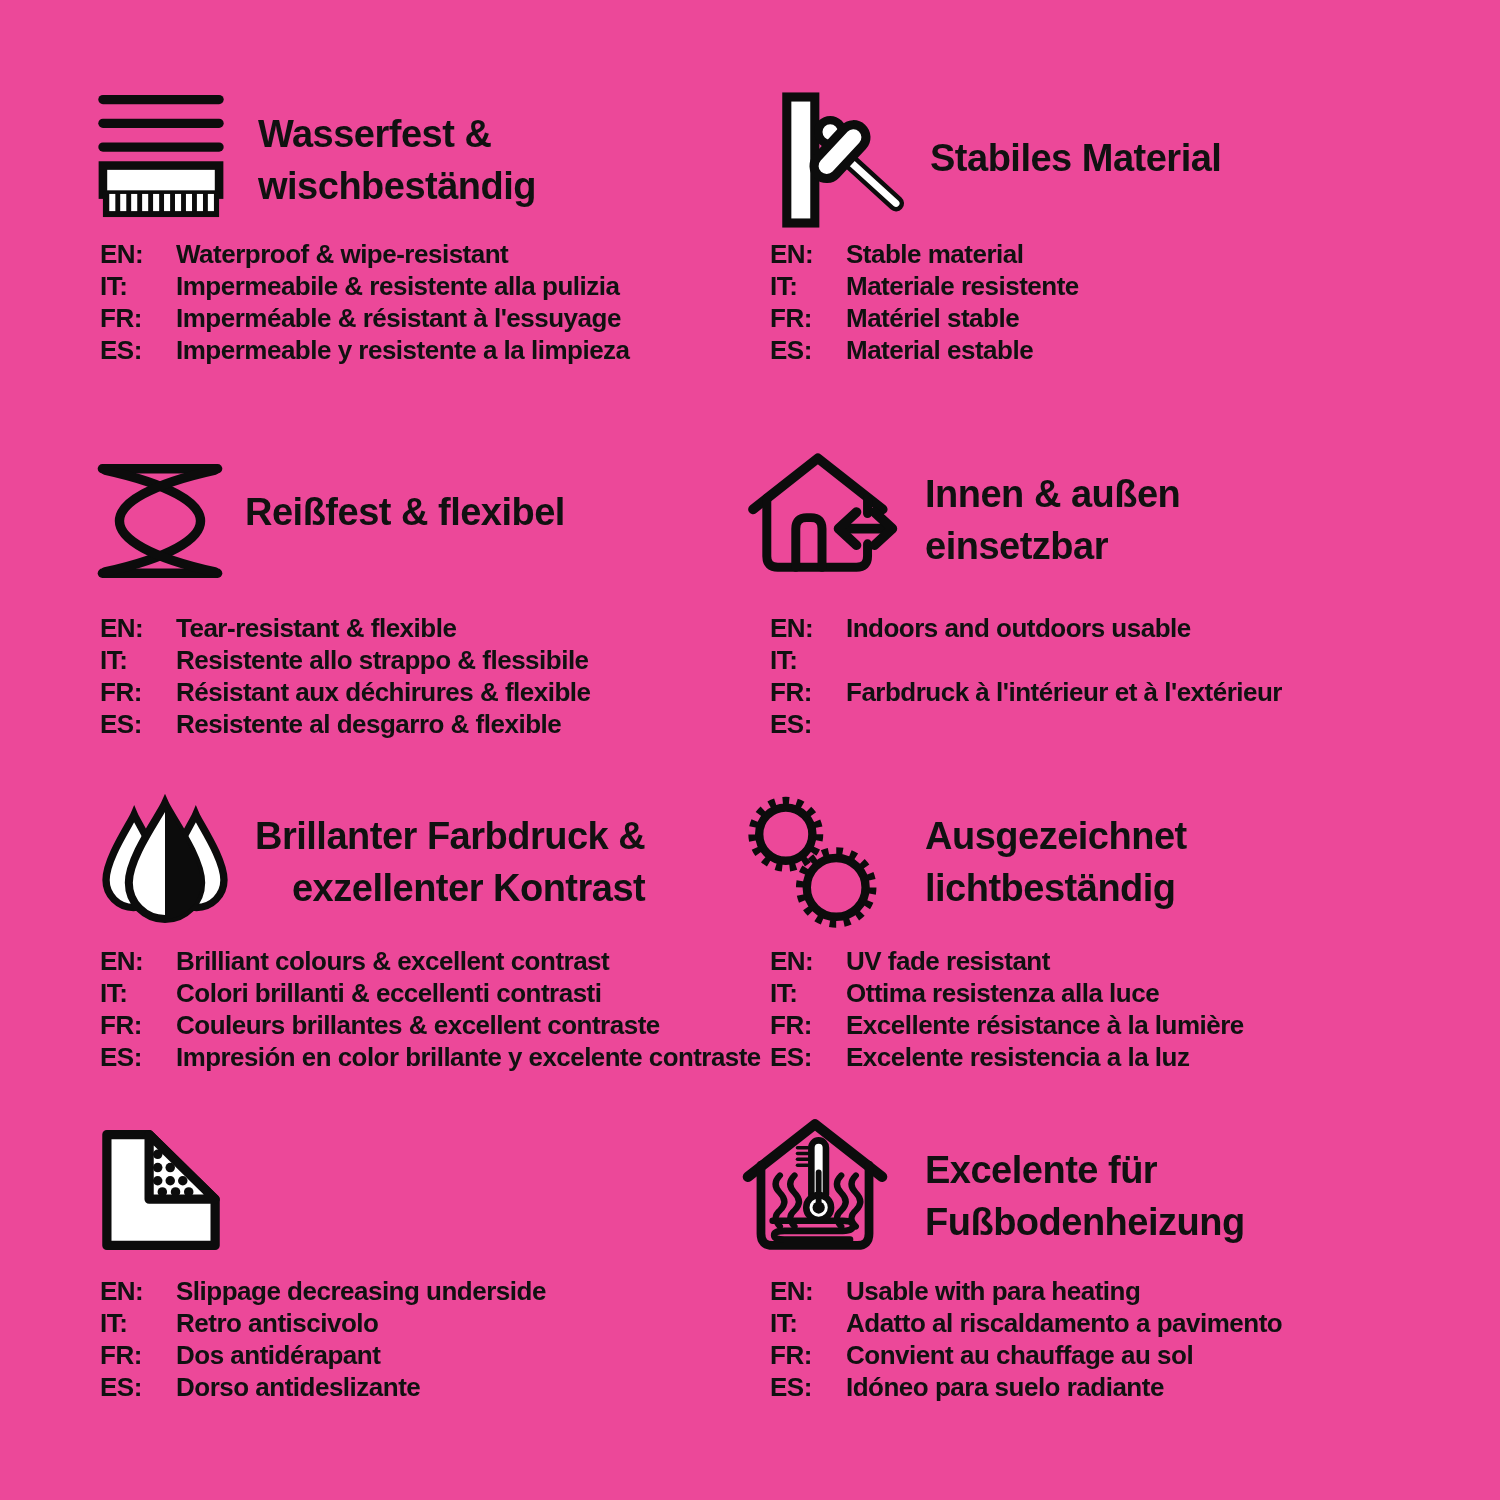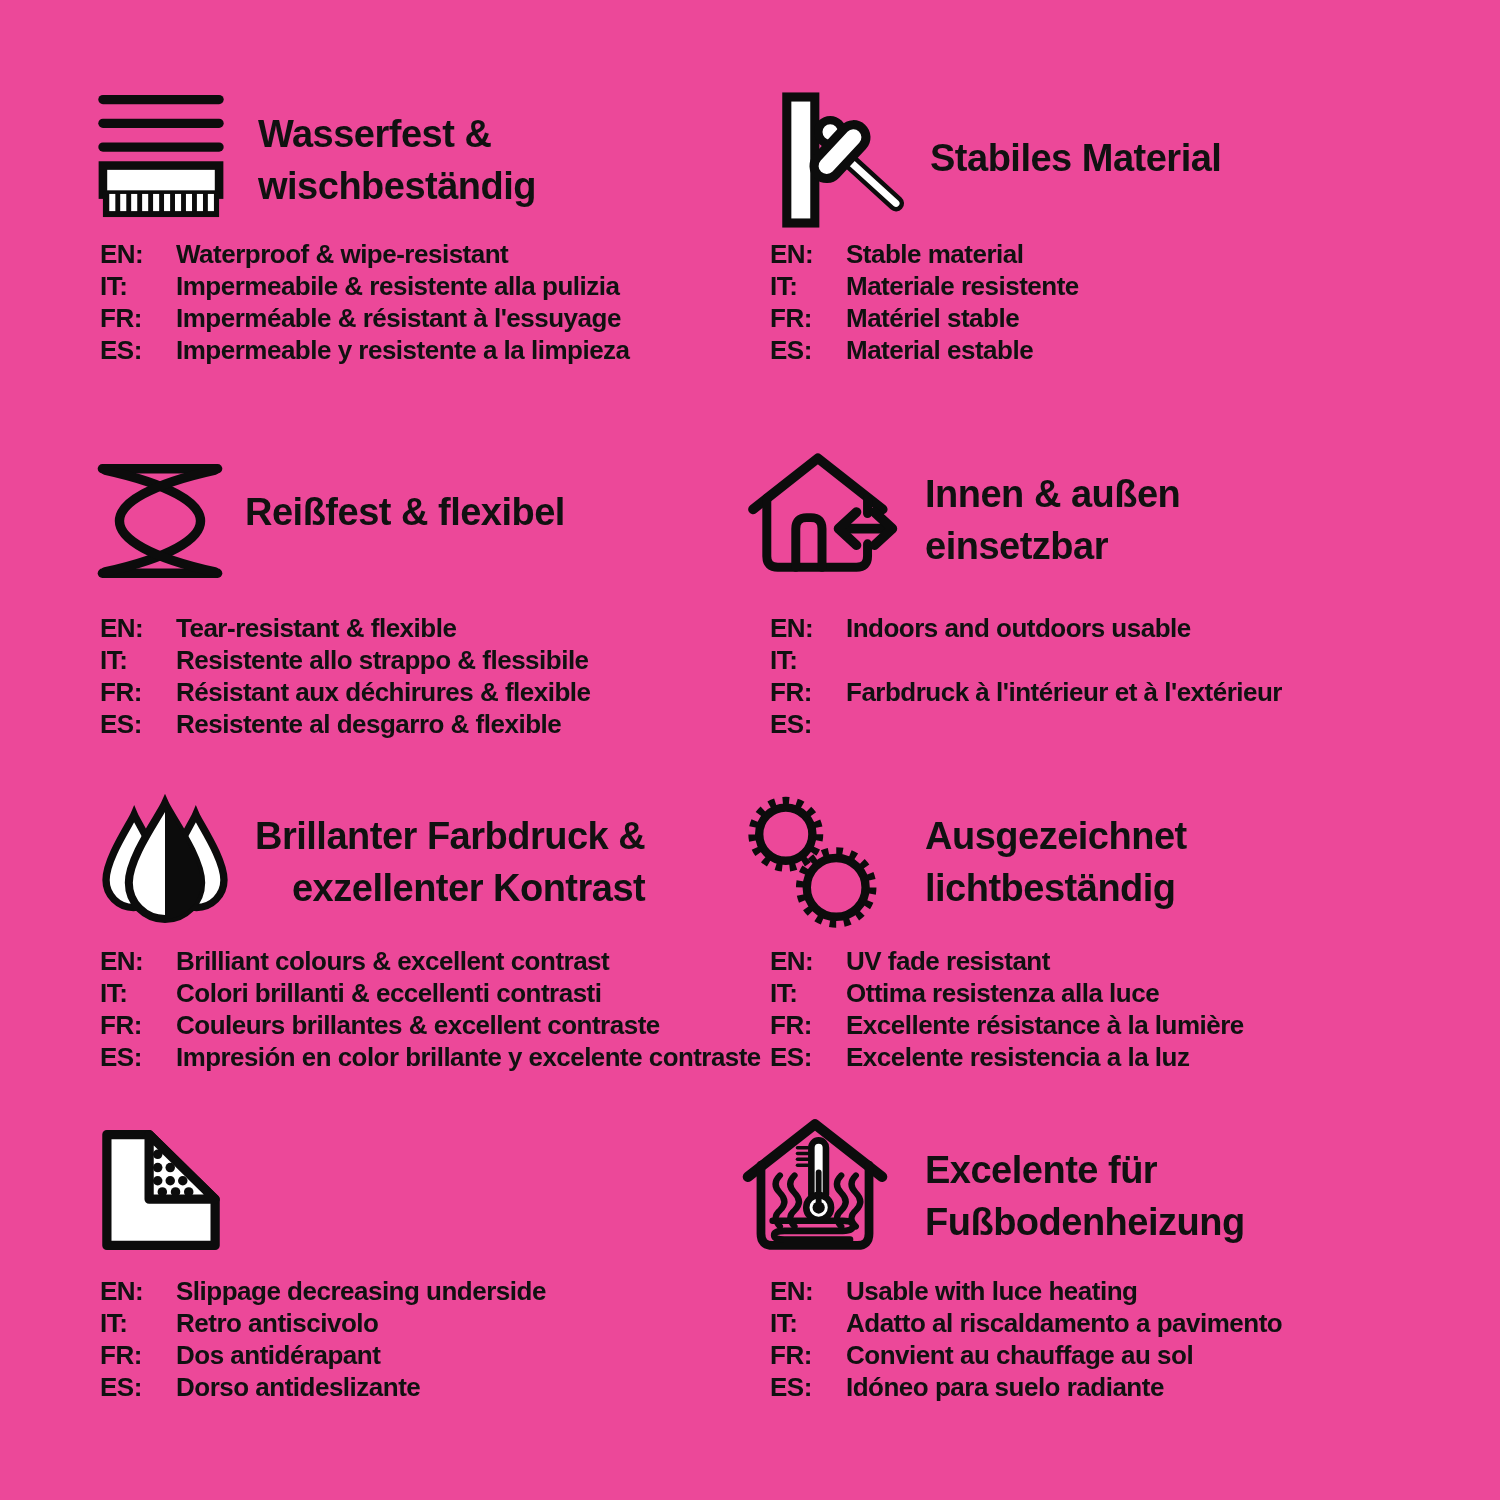--- a/index.html
+++ b/index.html
@@ -310,21 +310,21 @@
     <line x1="52.5" y1="38" x2="52.5" y2="58" stroke="#0c0c0c" stroke-width="4" stroke-linecap="round"></line>
     <circle cx="52.5" cy="62" r="4.2" fill="#0c0c0c"></circle>
   </svg>
   <div class="title t8">
     <div>Excelente für</div>
     <div>Fußbodenheizung</div>
   </div>
   <div class="trans tr8">
     <div class="row">
         <span class="lang">EN:</span>
-        <span class="txt">Usable with luce heating</span>
+        <span class="txt">Usable with para heating</span>
       </div>
     <div class="row">
         <span class="lang">IT:</span>
         <span class="txt">Adatto al riscaldamento a pavimento</span>
       </div>
     <div class="row">
         <span class="lang">FR:</span>
         <span class="txt">Convient au chauffage au sol</span>
       </div>
     <div class="row">

